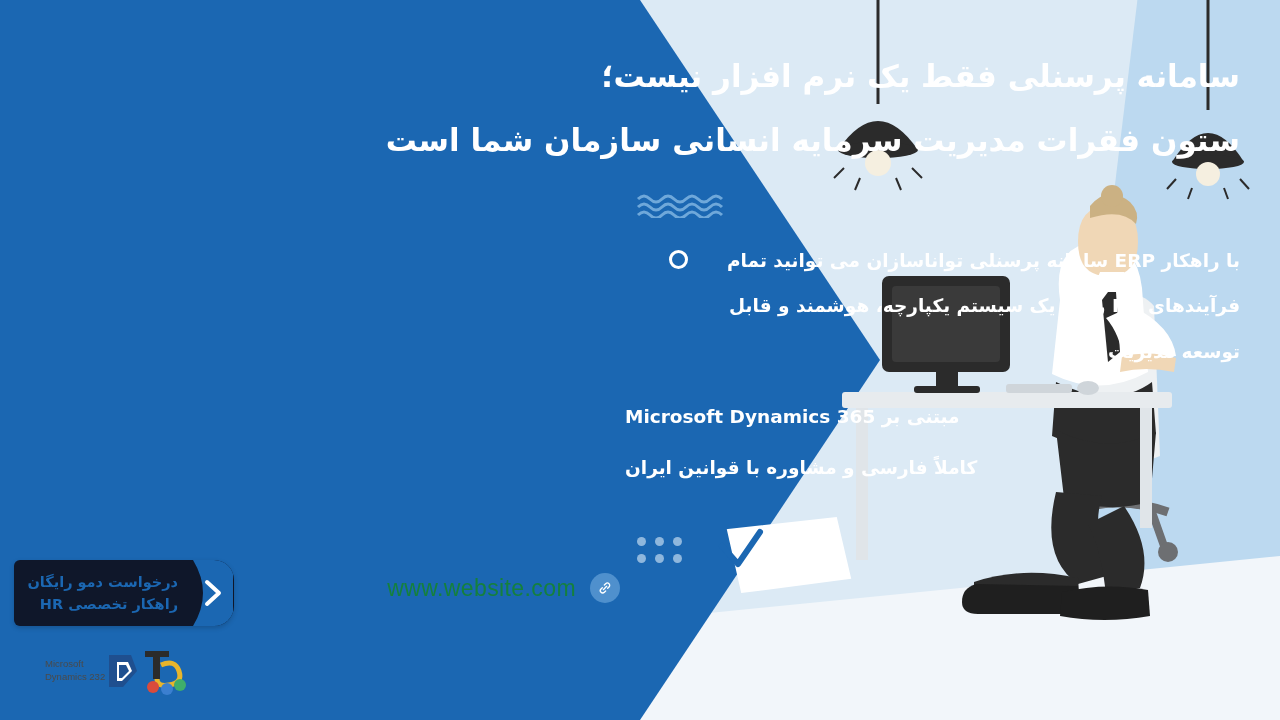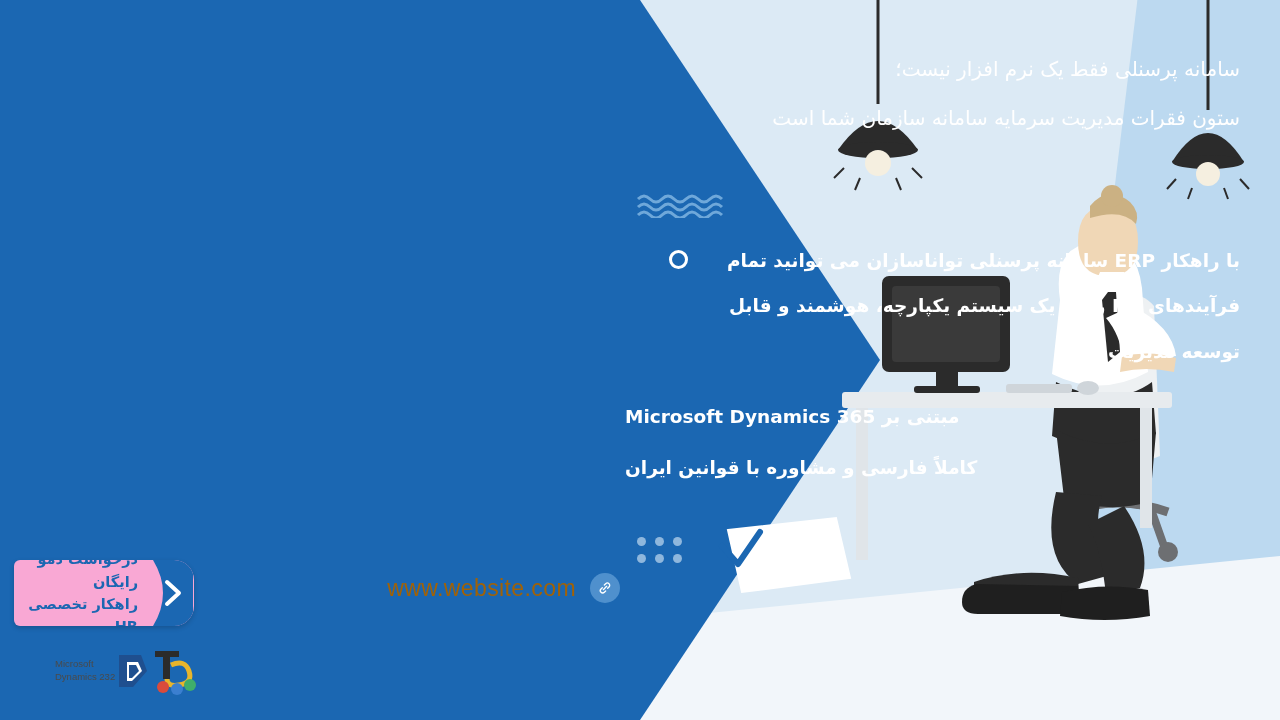--- a/index.html
+++ b/index.html
@@ -63,22 +63,22 @@
   .headline {
     position: absolute;
     right: 40px;
     top: 56px;
     width: 745px;
     text-align: right;
     color: #ffffff;
     direction: rtl;
   }
   .headline .line {
-    font-size: 20px;
-    font-weight: normal;
+    font-size: 31px;
+    font-weight: bold;
     line-height: 1.35;
     letter-spacing: 0.3px;
     white-space: nowrap;
   }
   .headline .line.l2 { margin-top: 22px; }
 
   .squiggle {
     position: absolute;
     right: 548px;
     top: 192px;
@@ -158,34 +158,34 @@
   .website .link-badge {
     width: 30px; height: 30px;
     border-radius: 50%;
     background: #4f90cd;
     display: flex;
     align-items: center;
     justify-content: center;
     margin-left: 14px;
   }
   .website .url {
-    color: #a16207;
+    color: #15803d;
     font-size: 23px;
     font-family: "Liberation Sans", sans-serif;
     letter-spacing: 0.4px;
   }
 
   
   .cta {
     position: absolute;
     left: 14px;
     top: 560px;
-    width: 180px;
+    width: 220px;
     height: 66px;
-    background: #f9a8d4;
+    background: #0f172a;
     border-radius: 6px 20px 20px 6px;
     box-shadow: 0 2px 5px rgba(0,0,0,0.18);
     display: flex;
     flex-direction: row-reverse;
     align-items: center;
     overflow: hidden;
   }
   .cta .cta-text {
     flex: 1;
     text-align: right;
@@ -200,21 +200,21 @@
     width: 42px;
     height: 66px;
     display: flex;
     align-items: center;
     justify-content: center;
   }
 
   
   .logos {
     position: absolute;
-    left: 28px;
+    left: 18px;
     top: 645px;
     display: flex;
     align-items: center;
   }
   .logo-ts { width: 56px; height: 52px; }
   .logo-dyn { margin-left: 20px; display: flex; align-items: center; }
   .logo-dyn .dyn-text {
     margin-left: 7px;
     color: #4a4a4a;
     font-size: 9.5px;
@@ -329,21 +329,21 @@
   <div class="erp">
     <svg viewBox="0 0 140 86" style="position:absolute;inset:0;width:140px;height:86px">
       <path d="M10 18 L118 6 L132 66 L24 80 Z" fill="#ffffff" stroke="#ffffff" stroke-width="2"></path>
       <path d="M4 34 L20 52 L42 20" fill="none" stroke="#1b67b2" stroke-width="6" stroke-linecap="round" stroke-linejoin="round"></path>
     </svg>
     <span class="erp-text">ERP</span>
   </div>
 
   <div class="headline">
     <div class="line l1">سامانه پرسنلی فقط یک نرم افزار نیست؛</div>
-    <div class="line l2">ستون فقرات مدیریت سرمایه سامانه سازمان شما است</div>
+    <div class="line l2">ستون فقرات مدیریت سرمایه انسانی سازمان شما است</div>
   </div>
 
   <svg class="squiggle" viewBox="0 0 96 26">
     <path d="M2 7 q6 -6 12 0 t12 0 t12 0 t12 0 t12 0 t12 0 t12 0" fill="none" stroke="#6fa8da" stroke-width="3"></path>
     <path d="M2 15 q6 -6 12 0 t12 0 t12 0 t12 0 t12 0 t12 0 t12 0" fill="none" stroke="#6fa8da" stroke-width="3"></path>
     <path d="M2 23 q6 -6 12 0 t12 0 t12 0 t12 0 t12 0 t12 0 t12 0" fill="none" stroke="#6fa8da" stroke-width="3"></path>
   </svg>
 
   <div class="bullet-ring"></div>
 

